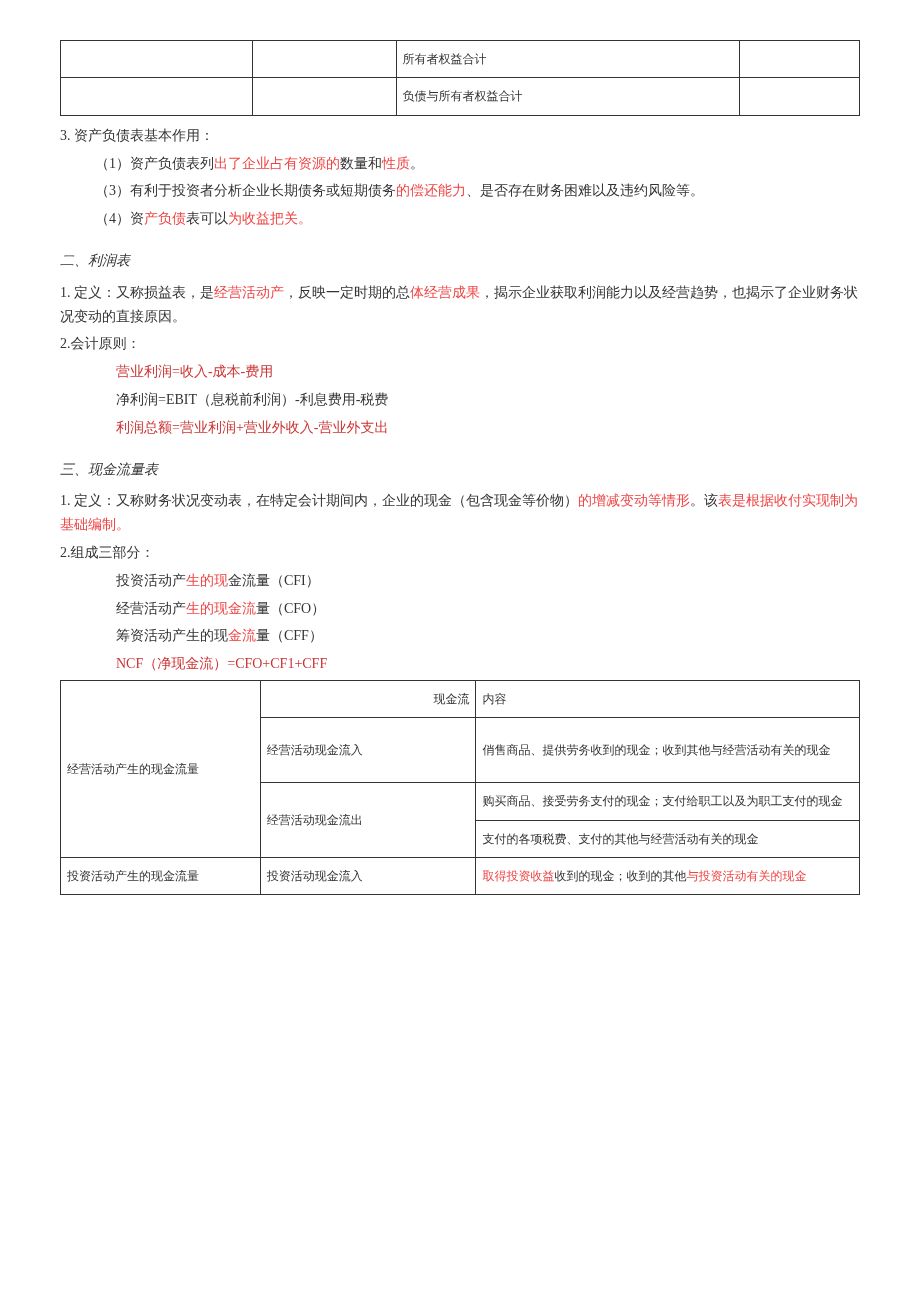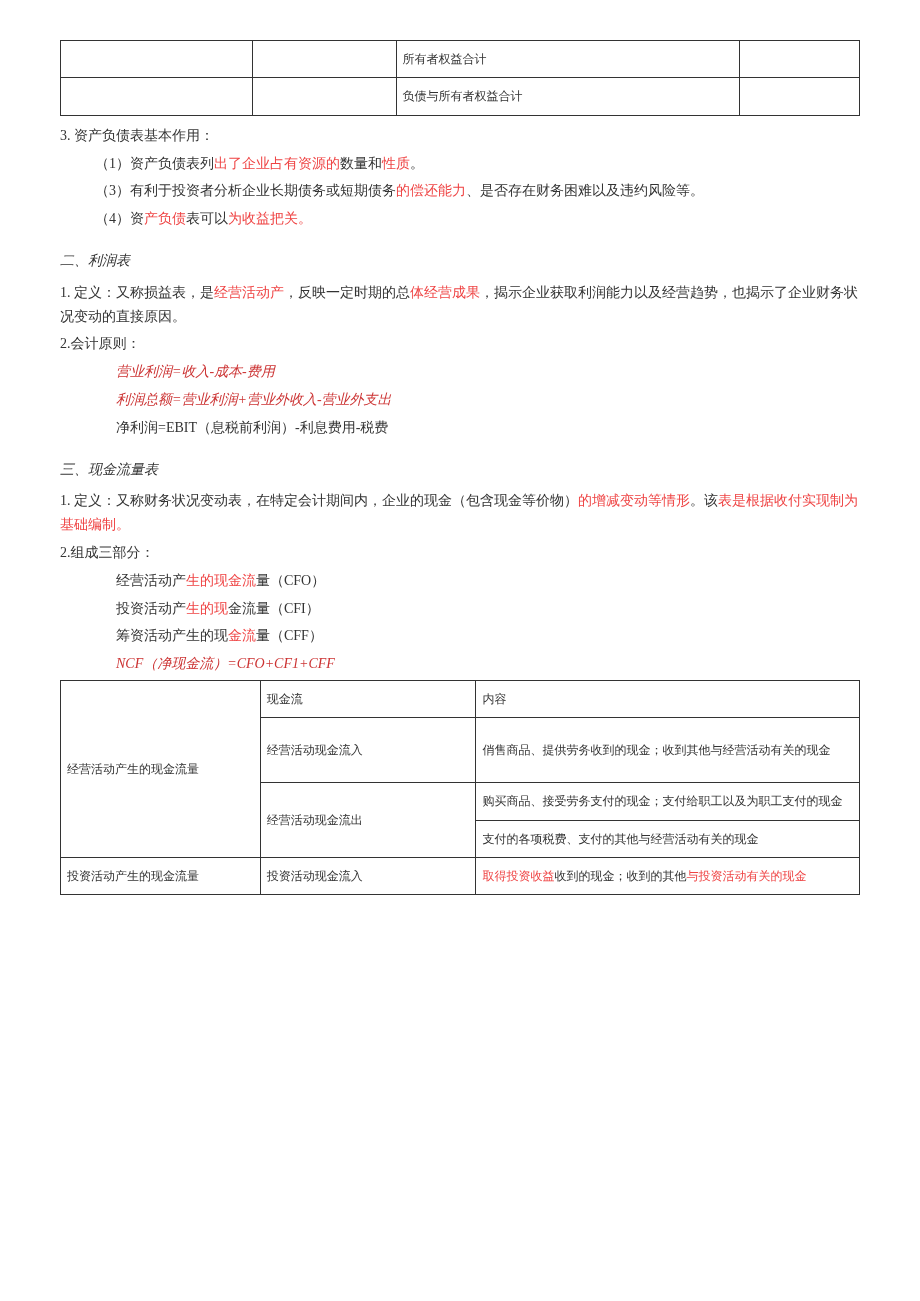--- a/index.html
+++ b/index.html
@@ -32,27 +32,27 @@
   .para {
     margin: 4px 0;
   }
   .indent1 {
     padding-left: 2.5em;
   }
   .indent2 {
     padding-left: 4em;
   }
   .blue { color: #ef4444; }
-  .red { color: #cc3333; font-style: italic; }
+  .red { color: #cc3333; }
   .t1-c1 { width: 24%; }
   .t1-c2 { width: 18%; }
   .t1-c3 { width: 43%; }
   .t1-c4 { width: 15%; }
   .t2-c1 { width: 25%; }
-  .t2-c2 { width: 27%; }
+  .t2-c2 { width: 27%; text-align: right; }
   .t2-c3 { width: 48%; }
   .tall { height: 48px; }
 </style>
 </head>
 <body>
 
 <table>
   <tbody>
       <tr>
     <td class="t1-c1"></td>
@@ -74,30 +74,30 @@
     <div class="para indent1"><span>（1）资产负债表列</span><span class="blue">出了企业占有资源的</span><span>数量和</span><span class="blue">性质</span><span>。</span></div>
     <div class="para indent1"><span>（3）有利于投资者分析企业长期债务或短期债务</span><span class="blue">的偿还能力</span><span>、是否存在财务困难以及违约风险等。</span></div>
     <div class="para indent1"><span>（4）资</span><span class="blue">产负债</span><span>表可以</span><span class="blue">为收益把关。</span></div>
   </div>
 
 <div class="section-head">二、利润表</div>
 <div class="para" id="profit-p1"><span>1. 定义：又称损益表，是</span><span class="blue">经营活动产</span><span>，反映一定时期的总</span><span class="blue">体经营成果</span><span>，揭示企业获取利润能力以及经营趋势，也揭示了企业财务状况变动的直接原因。</span></div>
 <div class="para">2.会计原则：</div>
 <div id="profit-formulas">
     <div class="para indent2 red">营业利润=收入-成本-费用</div>
+    <div class="para indent2 ">净利润=EBIT（息税前利润）-利息费用-税费</div>
     <div class="para indent2 red">利润总额=营业利润+营业外收入-营业外支出</div>
-    <div class="para indent2 ">净利润=EBIT（息税前利润）-利息费用-税费</div>
   </div>
 
 <div class="section-head">三、现金流量表</div>
 <div class="para" id="cash-p1"><span>1. 定义：又称财务状况变动表，在特定会计期间内，企业的现金（包含现金等价物）</span><span class="blue">的增减变动等情形</span><span>。该</span><span class="blue">表是根据收付实现制为基础编制。</span></div>
 <div class="para">2.组成三部分：</div>
 <div id="cash-parts">
+    <div class="para indent2"><span>投资活动产</span><span class="blue">生的现</span><span>金流量（CFI）</span></div>
     <div class="para indent2"><span>经营活动产</span><span class="blue">生的现金流</span><span>量（CFO）</span></div>
-    <div class="para indent2"><span>投资活动产</span><span class="blue">生的现</span><span>金流量（CFI）</span></div>
     <div class="para indent2"><span>筹资活动产生的现</span><span class="blue">金流</span><span>量（CFF）</span></div>
   </div>
 <div class="para indent2 red">NCF（净现金流）=CFO+CF1+CFF</div>
 
 <table>
   <tbody>
       <tr>
     <td class="t2-c1" rowspan="4">经营活动产生的现金流量</td>
     <td class="t2-c2">现金流</td>
     <td class="t2-c3">内容</td>

